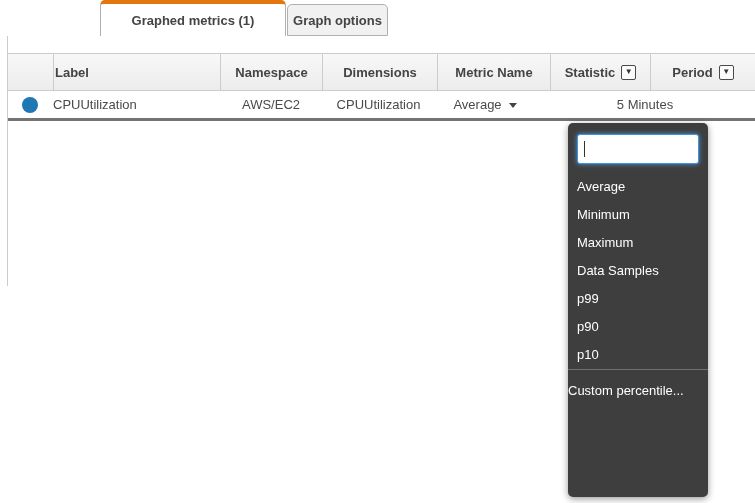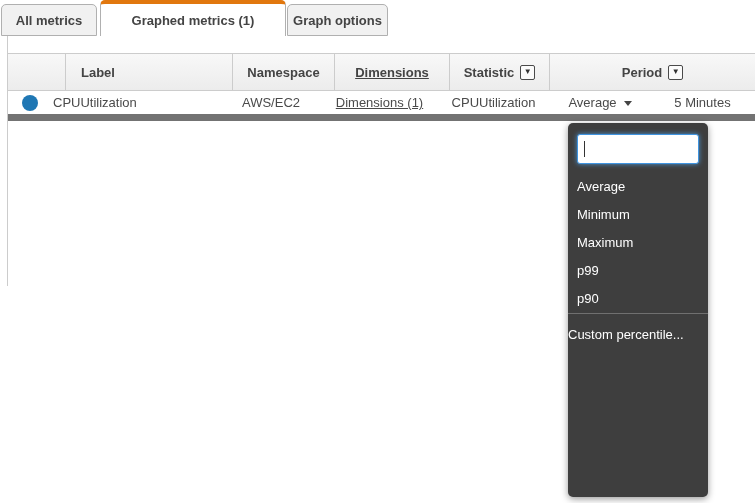--- a/index.html
+++ b/index.html
@@ -25,32 +25,32 @@
 
   
   .thead{
     position:absolute;left:8px;top:53px;right:0;height:38px;display:flex;box-sizing:border-box;
     background:linear-gradient(#f8f8f8,#ececec);
     border-top:1px solid #ccc;border-bottom:1px solid #ccc;
     font-size:13px;font-weight:bold;color:#444;
   }
   .th{display:flex;align-items:center;justify-content:center;box-sizing:border-box;border-left:1px solid #ccc;}
   .th.first{border-left:none;}
-  .th.label-col{justify-content:flex-start;padding-left:15px;margin-left:12px;}
-  .w0{width:45px;}.w1{width:167px;}.w2{width:102px;}.w3{width:115px;text-decoration:underline;}.w4{width:113px;}.w5{width:100px;text-align:center;}.w6{flex:1;}
+  .th.label-col{justify-content:flex-start;padding-left:1px;}
+  .w0{width:45px;}.w1{width:167px;}.w2{width:102px;}.w3{width:115px;}.w4{width:113px;}.w5{width:100px;text-align:center;}.w6{flex:1;}
 
   .menu-icon{
     display:inline-flex;align-items:center;justify-content:center;
     width:13px;height:13px;border:1px solid #4a4a4a;border-radius:2px;background:#fbfbfb;
     font-size:8px;line-height:1;margin-left:6px;color:#333;cursor:pointer;
   }
 
   .trow{
     position:absolute;left:8px;top:91px;right:0;height:30px;display:flex;box-sizing:border-box;
-    align-items:center;font-size:13px;color:#4a4a4a;border-bottom:7px solid #737373;background:#fff;
+    align-items:center;font-size:13px;color:#4a4a4a;border-bottom:3px solid #737373;background:#fff;
   }
   .td{display:flex;align-items:center;justify-content:center;box-sizing:border-box;height:100%;}
   .td.label-col{justify-content:flex-start;}
   .swatch{width:16px;height:16px;border-radius:50%;background:#1f77b4;margin-left:14px;}
   .stat-trigger{display:inline-flex;align-items:center;gap:7px;cursor:pointer;}
   .caret-down{width:0;height:0;border-left:4px solid transparent;border-right:4px solid transparent;border-top:5px solid #444;margin-top:2px;}
 
   
   .dropdown{
     position:absolute;left:568px;top:123px;width:140px;height:374px;box-sizing:border-box;
@@ -68,67 +68,68 @@
   .dd-items{margin-top:8px;}
   .dd-item{height:28px;display:flex;align-items:center;cursor:pointer;}
   .dd-divider{height:1px;background:#707070;margin:1px -9px 0;}
   .dd-footer{height:41px;display:flex;align-items:center;margin:0 -9px;cursor:pointer;}
 </style>
 </head>
 <body>
 
 <div class="screen">
 
-  <div class="tab tab-all">All metrics</div>
   <div class="tab tab-graphed">Graphed metrics (1)</div>
   <div class="tab tab-options">Graph options</div>
 
   <div class="left-edge"></div>
 
   <div class="thead">
     <div class="th first w0"></div>
     <div class="th label-col w1">Label</div>
     <div class="th w2">Namespace</div>
     <div class="th w3">Dimensions</div>
+    <div class="th w4">Metric Name</div>
     <div class="th w5">
       <span>Statistic</span>
       <span class="menu-icon">▼</span>
     </div>
     <div class="th w6">
       <span>Period</span>
       <span class="menu-icon">▼</span>
     </div>
   </div>
 
   <div class="trow">
     <div class="td w0" style="justify-content:flex-start;">
       <span class="swatch"></span>
     </div>
     <div class="td label-col w1">CPUUtilization</div>
     <div class="td w2">AWS/EC2</div>
-    <div class="td w3">Dimensions (1)</div>
     <div class="td w4">CPUUtilization</div>
     <div class="td w5">
       <span class="stat-trigger">
         <span>Average</span>
         <span class="caret-down"></span>
       </span>
     </div>
     <div class="td w6">5 Minutes</div>
   </div>
 
   <div class="dropdown">
     <div class="dd-input-wrap">
       <input class="dd-input" type="text" value="" style="">
       <span class="dd-caret-bar"></span>
     </div>
     <div class="dd-items">
       <div class="dd-item">Average</div>
       <div class="dd-item">Minimum</div>
       <div class="dd-item">Maximum</div>
+      <div class="dd-item">Data Samples</div>
       <div class="dd-item">p99</div>
       <div class="dd-item">p90</div>
+      <div class="dd-item">p10</div>
     </div>
     <div class="dd-divider"></div>
     <div class="dd-footer">Custom percentile...</div>
   </div>
 
 </div>
 
 </body></html>

